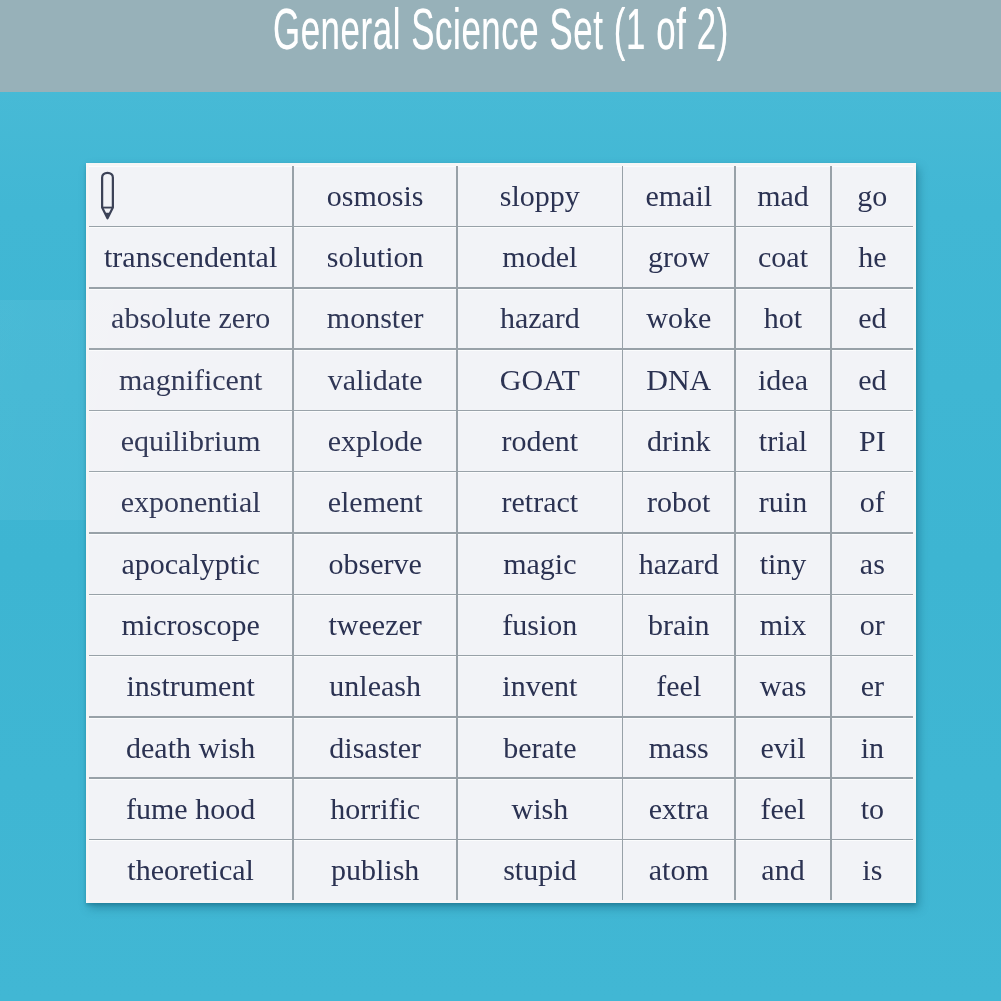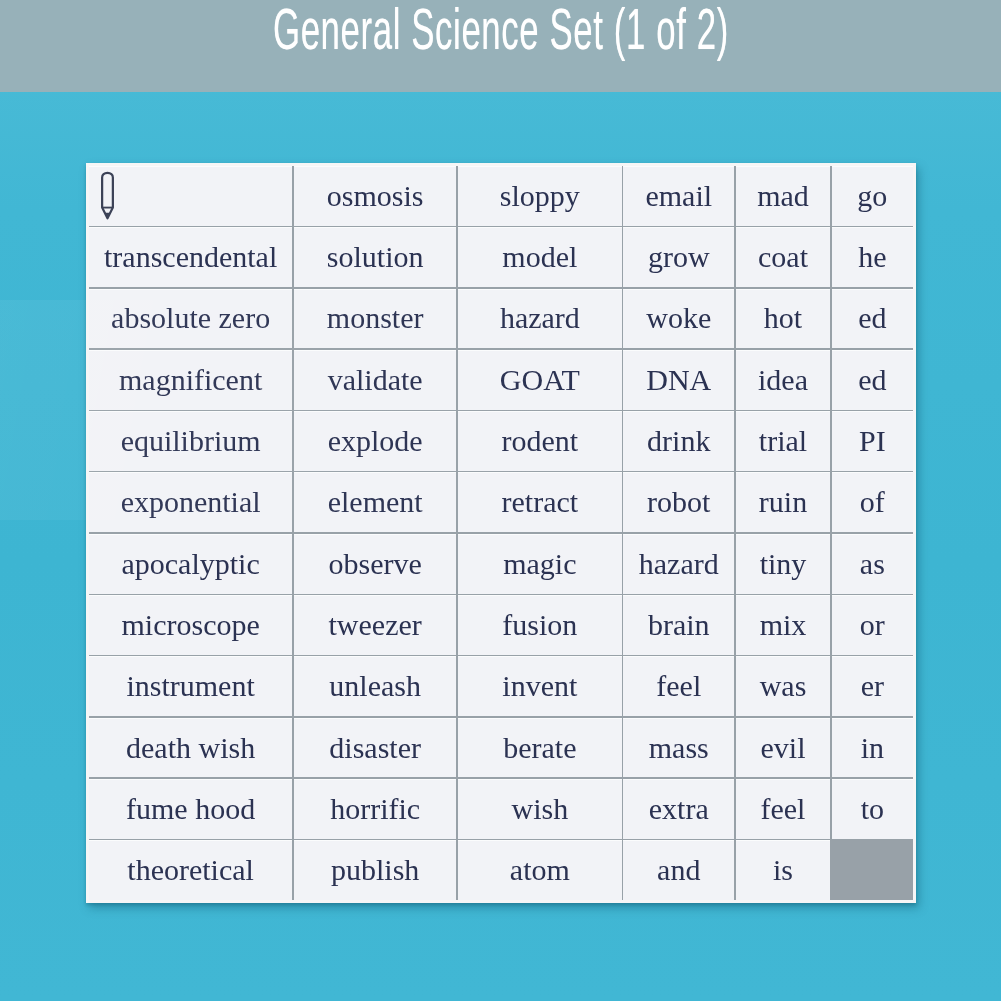--- a/index.html
+++ b/index.html
@@ -275,20 +275,23 @@
         <div class="tile">
           <span>to</span>
         </div>
         <div class="tile">
           <span>theoretical</span>
         </div>
         <div class="tile">
           <span>publish</span>
         </div>
         <div class="tile">
+          <span>stupid</span>
+        </div>
+        <div class="tile">
           <span>atom</span>
         </div>
         <div class="tile">
           <span>and</span>
         </div>
         <div class="tile">
           <span>is</span>
         </div>
       </div>
   </div>

